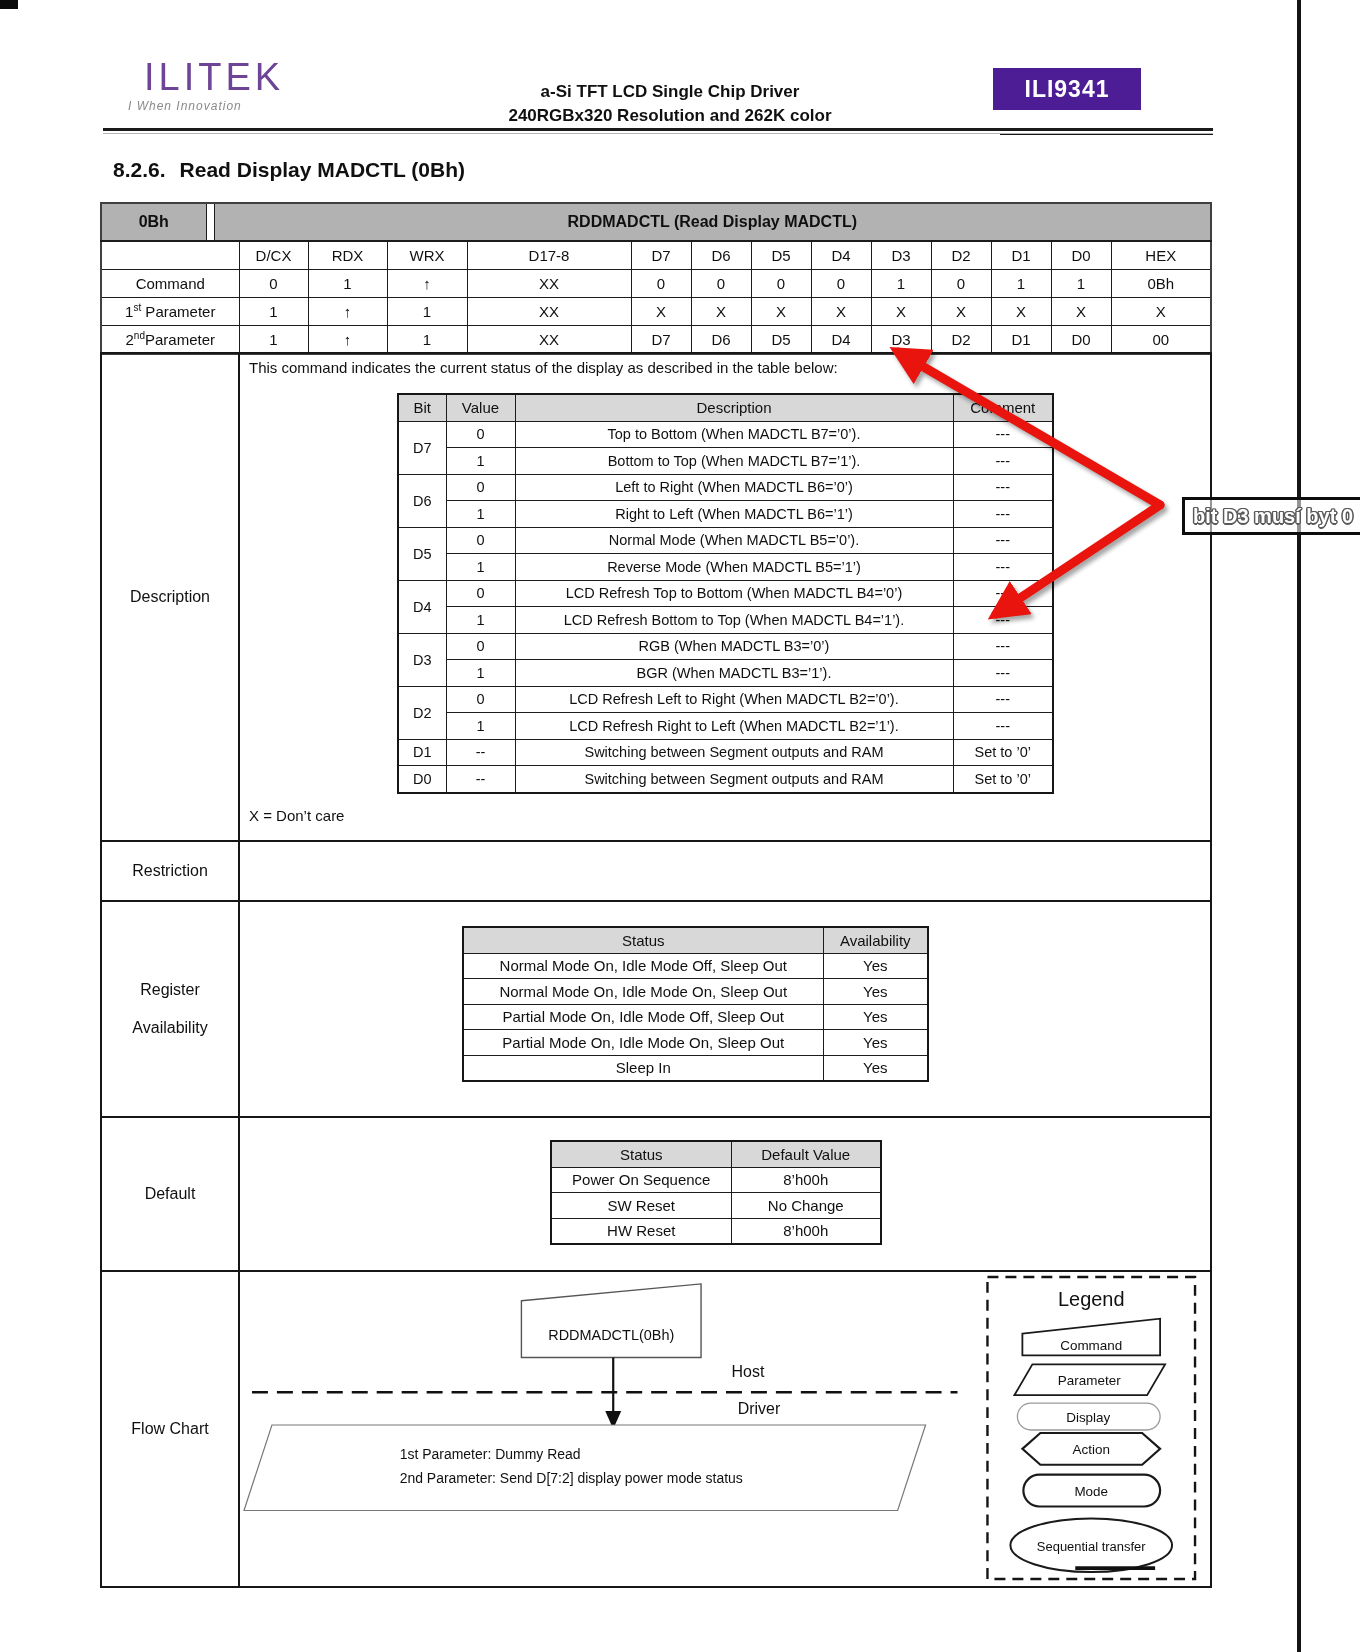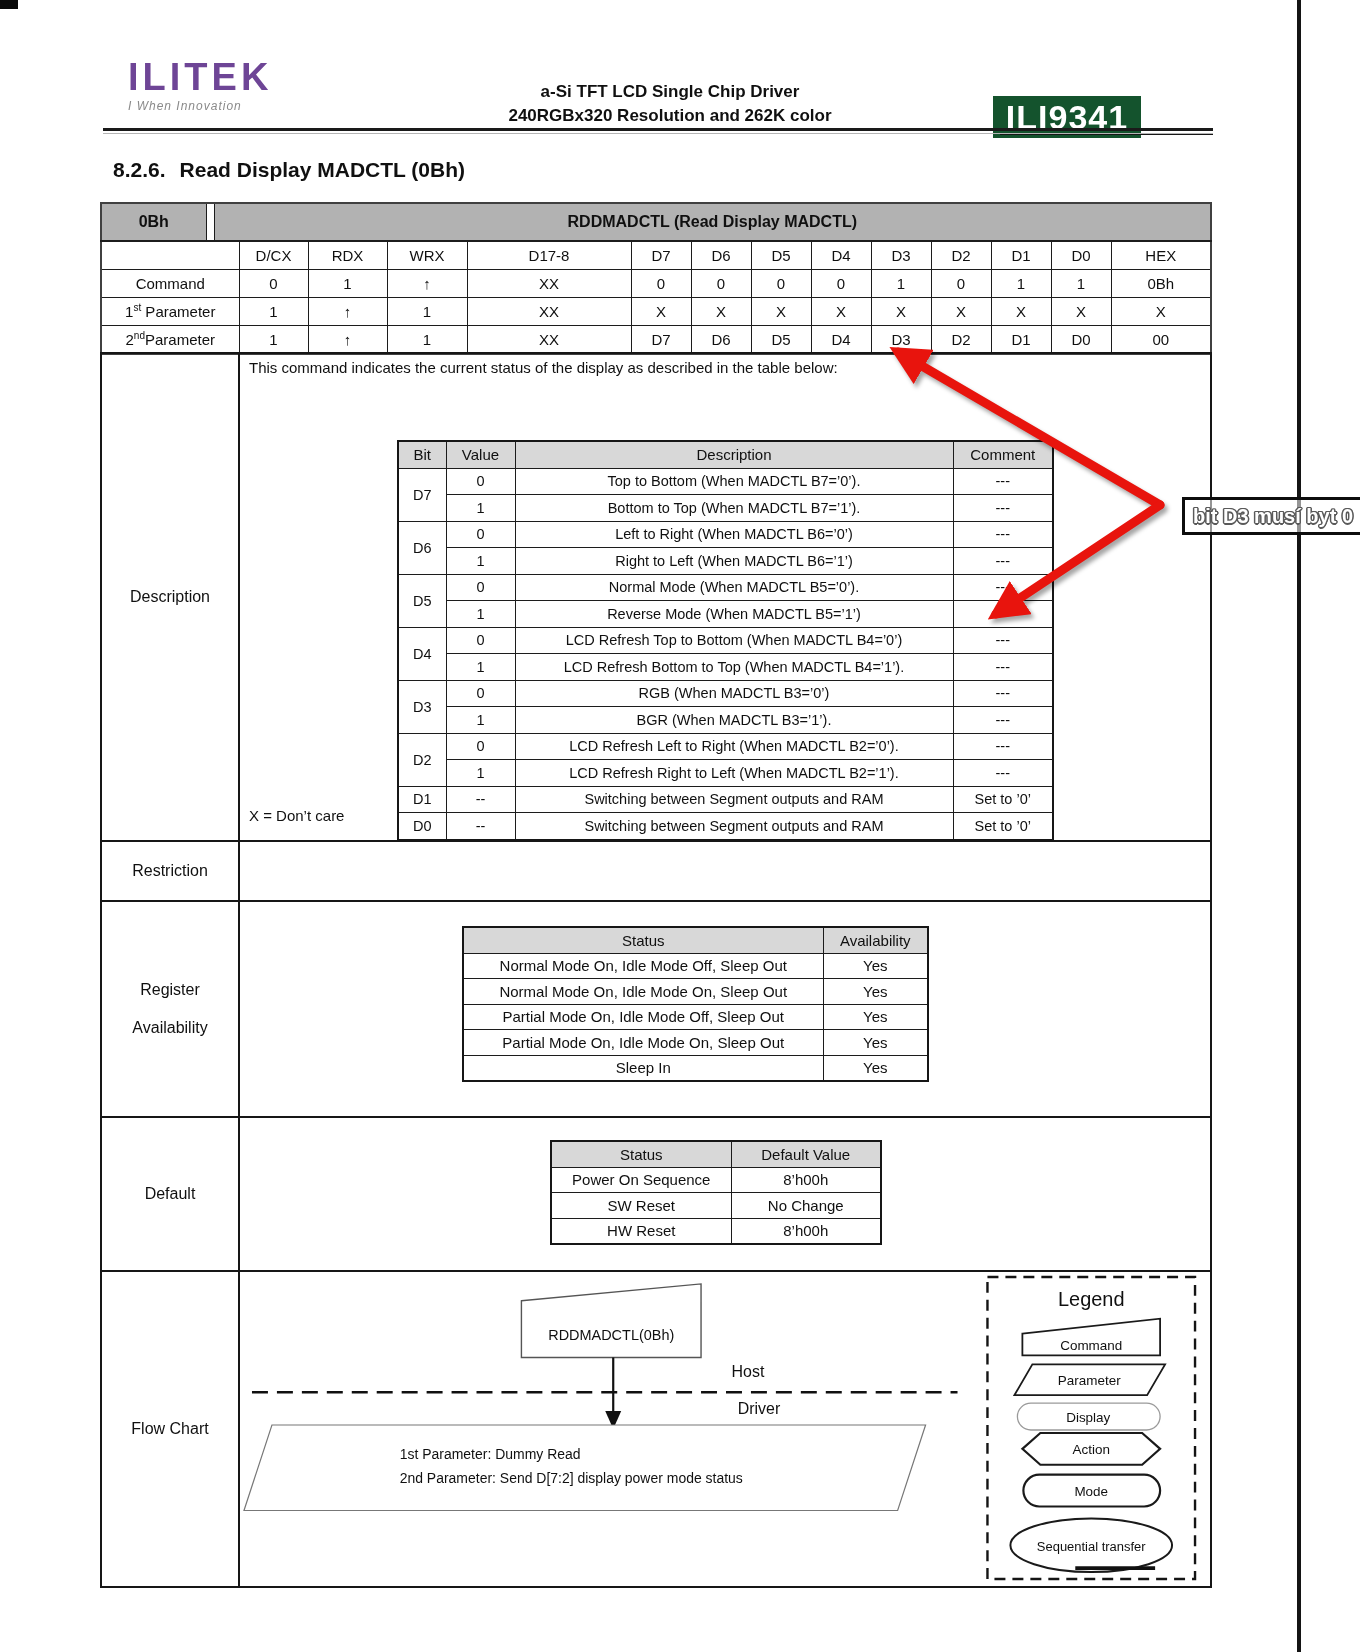--- a/index.html
+++ b/index.html
@@ -5,26 +5,26 @@
   html,body{margin:0;padding:0;background:#e8e8e8;}
   #page{position:relative;width:1360px;height:1652px;background:#ffffff;overflow:hidden;
         font-family:"Liberation Sans",sans-serif;color:#101010;}
 
   
   .corner-mark{position:absolute;left:0;top:0;width:18px;height:9px;background:#0a0a0a;}
   .page-edge-line{position:absolute;left:1297px;top:0;width:4px;height:1652px;background:#141414;}
 
   
   .logo{position:absolute;left:128px;top:58px;width:240px;}
-  .logo-word{font-size:38px;font-weight:700;letter-spacing:4px;color:#6e4596;line-height:38px;}
+  .logo-word{font-size:38px;font-weight:400;letter-spacing:4px;color:#6e4596;line-height:38px;margin-left:16px;}
   .logo-tag{font-size:12px;font-style:italic;color:#8a8a8a;margin-top:3px;letter-spacing:1px;}
   .doc-title{position:absolute;left:420px;top:80px;width:500px;text-align:center;
              font-size:17px;font-weight:bold;line-height:24px;}
-  .chip-badge{position:absolute;left:993px;top:96px;width:148px;height:42px;background:#14532d;
-              color:#fff;font-size:34px;font-weight:bold;text-align:center;line-height:42px;letter-spacing:1px;}
+  .chip-badge{position:absolute;left:993px;top:68px;width:148px;height:42px;background:#4c1d95;
+              color:#fff;font-size:23px;font-weight:bold;text-align:center;line-height:42px;letter-spacing:1px;}
   .chip-underline{position:absolute;left:1000px;top:133px;width:213px;height:2px;background:#161616;}
   .header-rule{position:absolute;left:103px;top:128px;width:1110px;height:3px;background:#1a1a1a;}
   .header-rule2{position:absolute;left:103px;top:133px;width:1110px;height:1px;background:#b5b5b5;}
 
   .section-heading{position:absolute;left:113px;top:158px;font-size:21px;font-weight:bold;}
   .section-heading .num{margin-right:14px;}
 
   
   table{border-collapse:collapse;table-layout:fixed;}
   td{border:1.5px solid #1c1c1c;text-align:center;vertical-align:middle;
@@ -40,21 +40,21 @@
 
   
   .outer{position:absolute;left:100px;top:352px;width:1110px;border:2px solid #161616;}
   .outer > tbody > tr > td{border:2px solid #161616;}
   .outer td.lab{font-size:16px;}
   .outer td.content{position:relative;text-align:left;vertical-align:top;}
   .two-line div{line-height:38px;}
 
   
   .desc-intro{position:absolute;left:9px;top:5px;font-size:15px;white-space:nowrap;}
-  .bit-table{position:absolute;left:157px;top:39px;width:655px;border:2px solid #161616;margin-top:47px;}
+  .bit-table{position:absolute;left:157px;top:39px;width:655px;border:2px solid #161616;}
   .bit-table td{height:25.5px;font-size:14.5px;}
   .bit-table .bh td{background:#d8d8d8;font-size:15px;}
   .dont-care{position:absolute;left:9px;top:453px;font-size:15px;}
 
   
   .avail-table{position:absolute;left:222px;top:24px;width:465px;border:2px solid #161616;}
   .avail-table td{height:24.5px;}
   .avail-table .sh td{background:#d8d8d8;}
   .def-table{position:absolute;left:310px;top:22px;width:330px;border:2px solid #161616;}
   .def-table td{height:24.5px;}

